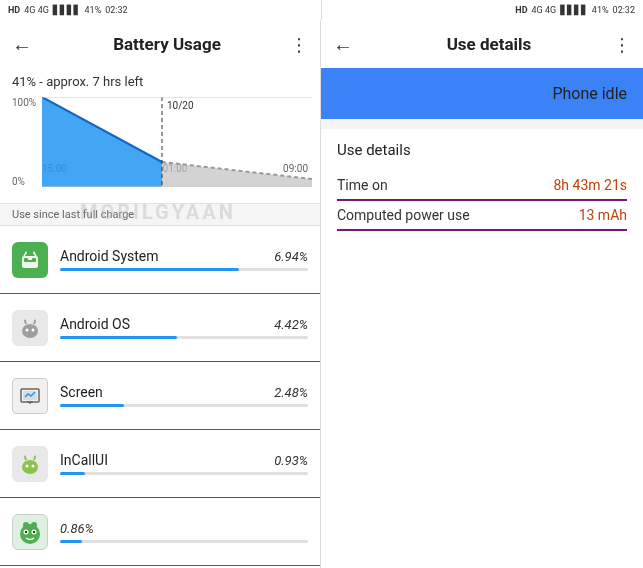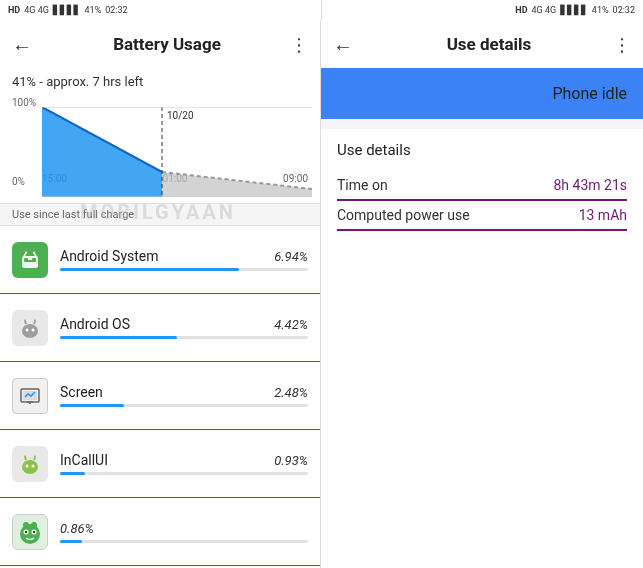--- a/index.html
+++ b/index.html
@@ -105,21 +105,20 @@
       flex-direction: column;
       justify-content: space-between;
       font-size: 10px;
       color: #666;
     }
 
     .chart-svg-container {
       margin-left: 30px;
       height: 64px;
       position: relative;
-      margin-top: 10px;
     }
 
     .chart-labels-x {
       margin-left: 30px;
       display: flex;
       justify-content: space-between;
       font-size: 10px;
       color: #666;
       padding: 2px 0;
     }
@@ -222,21 +221,21 @@
       border-bottom: 2px solid #701a75;
     }
 
     .detail-label {
       font-size: 14px;
       color: #333;
     }
 
     .detail-value {
       font-size: 14px;
-      color: #701a75;
+      color: #c2410c;
     }
 
     
     .android-icon {
       background: #4CAF50;
       color: white;
       font-size: 18px;
     }
     .screen-icon {
       background: #e8e8e8;

